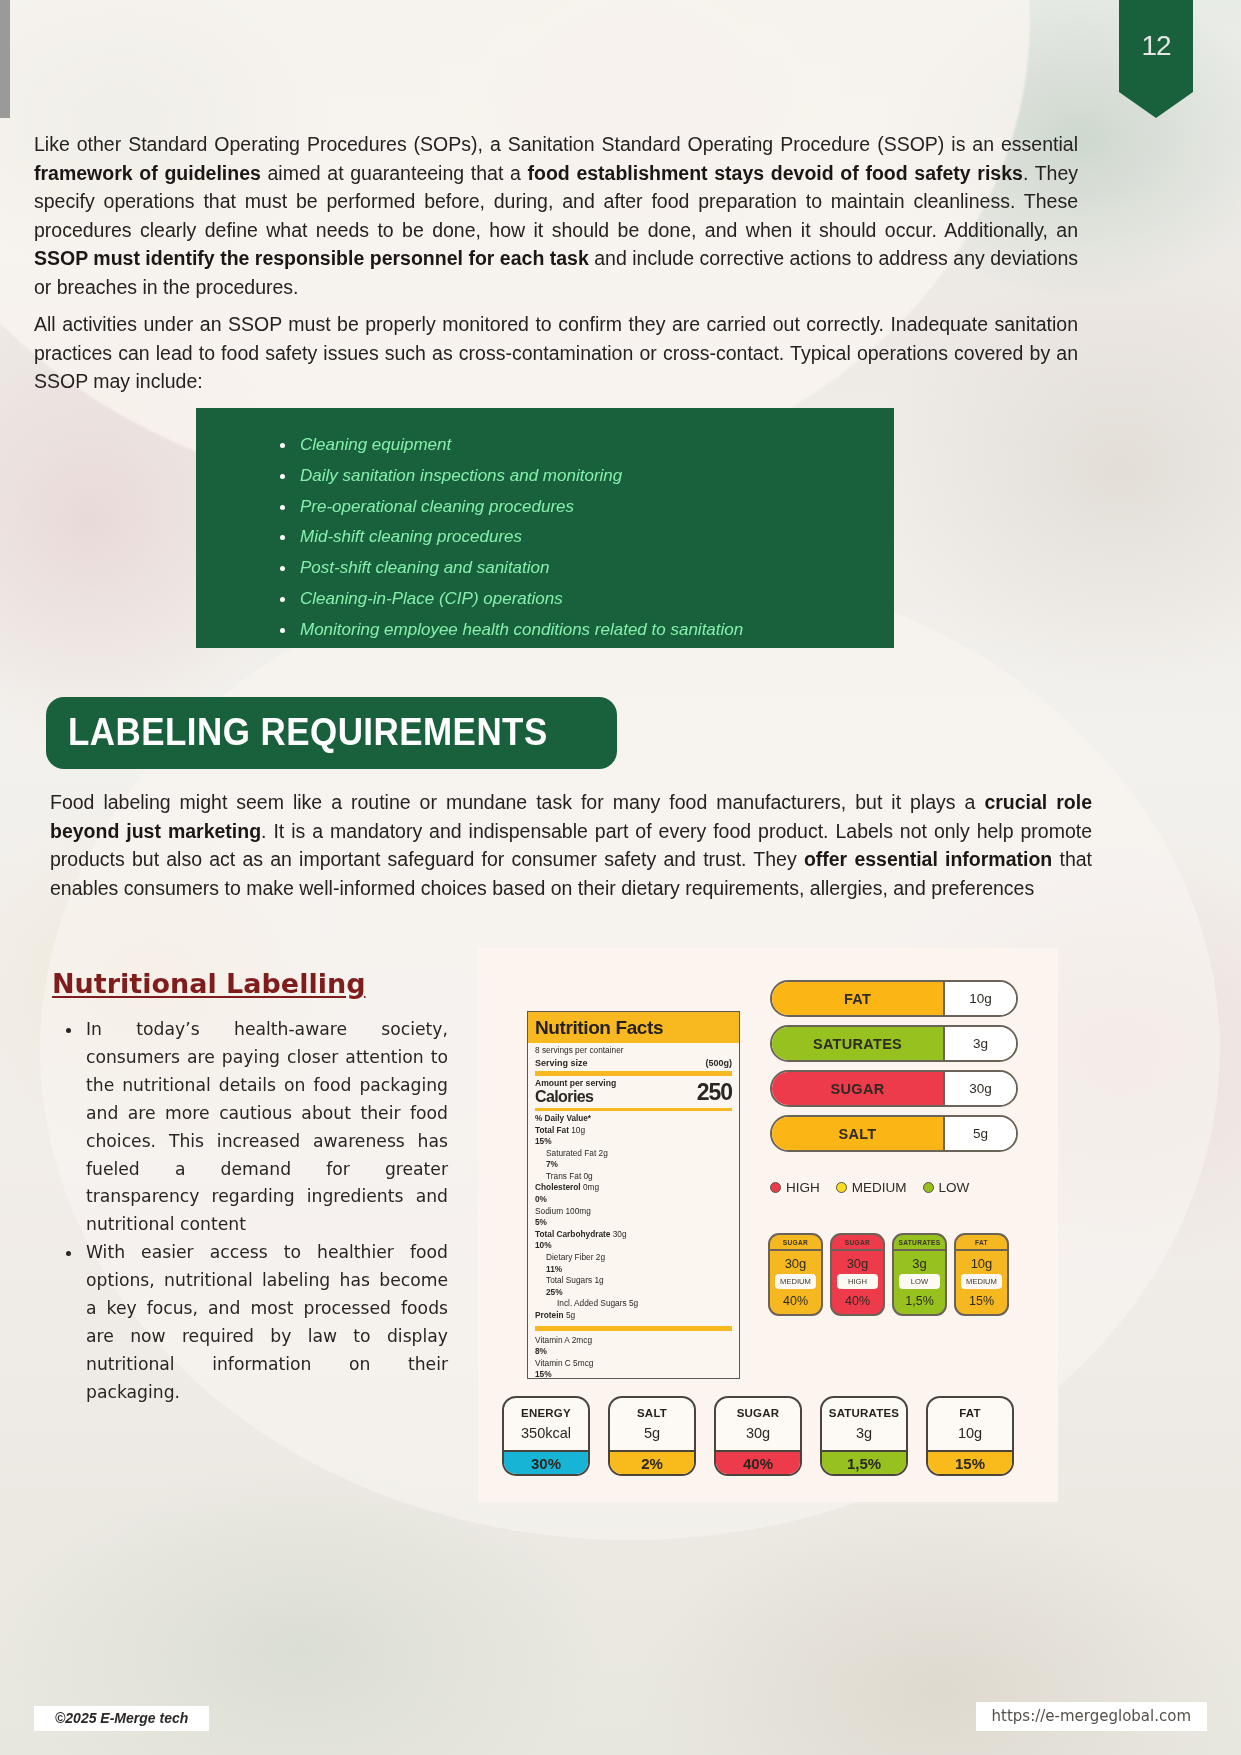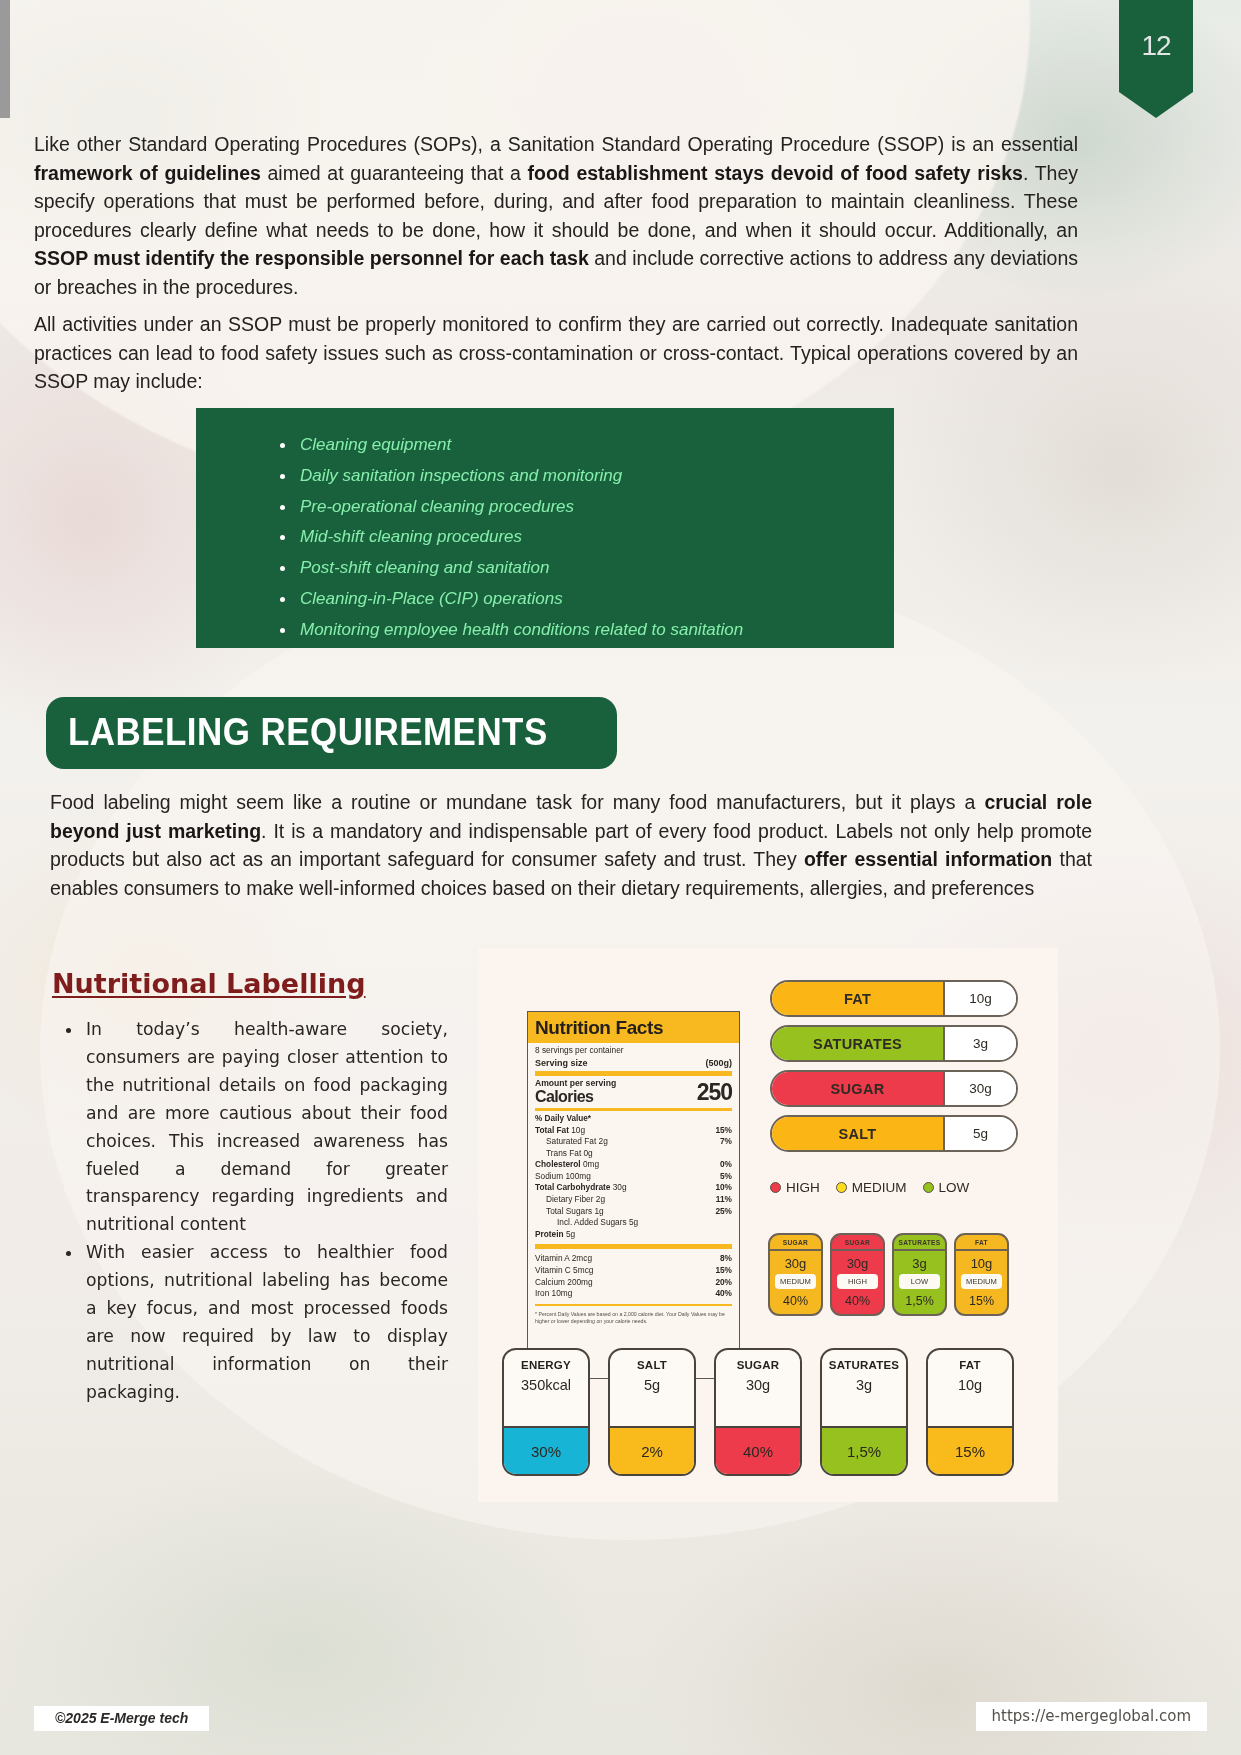--- a/index.html
+++ b/index.html
@@ -182,21 +182,21 @@
   .nf-title {
     background:#f7b91f;
     padding:5px 7px 4px;
     font-size:19px; font-weight:bold; letter-spacing:-.4px;
     color:#241f1b;
   }
   .nf-sec { padding:2px 7px; }
   .nf-small { font-size:8.3px; line-height:11px; }
   .nf-row {
     display:flex; justify-content:space-between; align-items:baseline;
-    font-size:8.3px; line-height:11.6px;
+    font-size:8.3px; line-height:11.6px;flex-direction:column;
   }
   .nf-row .lbl { white-space:nowrap; }
   .nf-serving {
     display:flex; justify-content:space-between;
     font-size:9px; font-weight:bold; padding:0 7px 1px;
   }
   .nf-bar { height:5px; background:#f7b91f; margin:2px 7px; }
   .nf-bar.thin { height:2.5px; }
   .nf-cal-wrap {
     display:flex; justify-content:space-between; align-items:flex-end;
@@ -271,40 +271,41 @@
     border-radius:4px; font-size:7.6px; padding:3px 0; color:#3b342c;
   }
   .gda-cap .pct { font-size:12.5px; padding:2px 0 6px; color:#2f2a23; }
 
   
   .gda-bottom {
     position:absolute; left:24px; bottom:26px;
     display:flex; gap:18px;
   }
   .gda-b {
-    width:88px; height:128px;
+    width:88px; height:80px;
     border:2px solid #4b443c;
     border-radius:14px;
     overflow:hidden;
     background:#fdfaf5;
     display:flex; flex-direction:column;
   }
   .gda-b .hd {
     font-size:11.5px; font-weight:bold; color:#241f1a;
     padding:9px 0 6px; text-align:center; letter-spacing:.2px;
   }
   .gda-b .amt {
     font-size:14.5px; color:#2c2721; text-align:center; padding-bottom:9px;
   }
   .gda-b .pct {
     margin-top:auto;
     height:48px;
     display:flex; align-items:center; justify-content:center;
     font-size:15px; color:#2c2721;
     border-top:2px solid #4b443c;
+    font-weight:bold;
   }
 
   
   .footer-left {
     position:absolute; left:34px; bottom:24px;
     background:#ffffff;
     padding:4px 21px 5px;
     font-family:"Liberation Sans", sans-serif;
     font-size:14px; font-style:italic; font-weight:bold;
     color:#2b2724;

